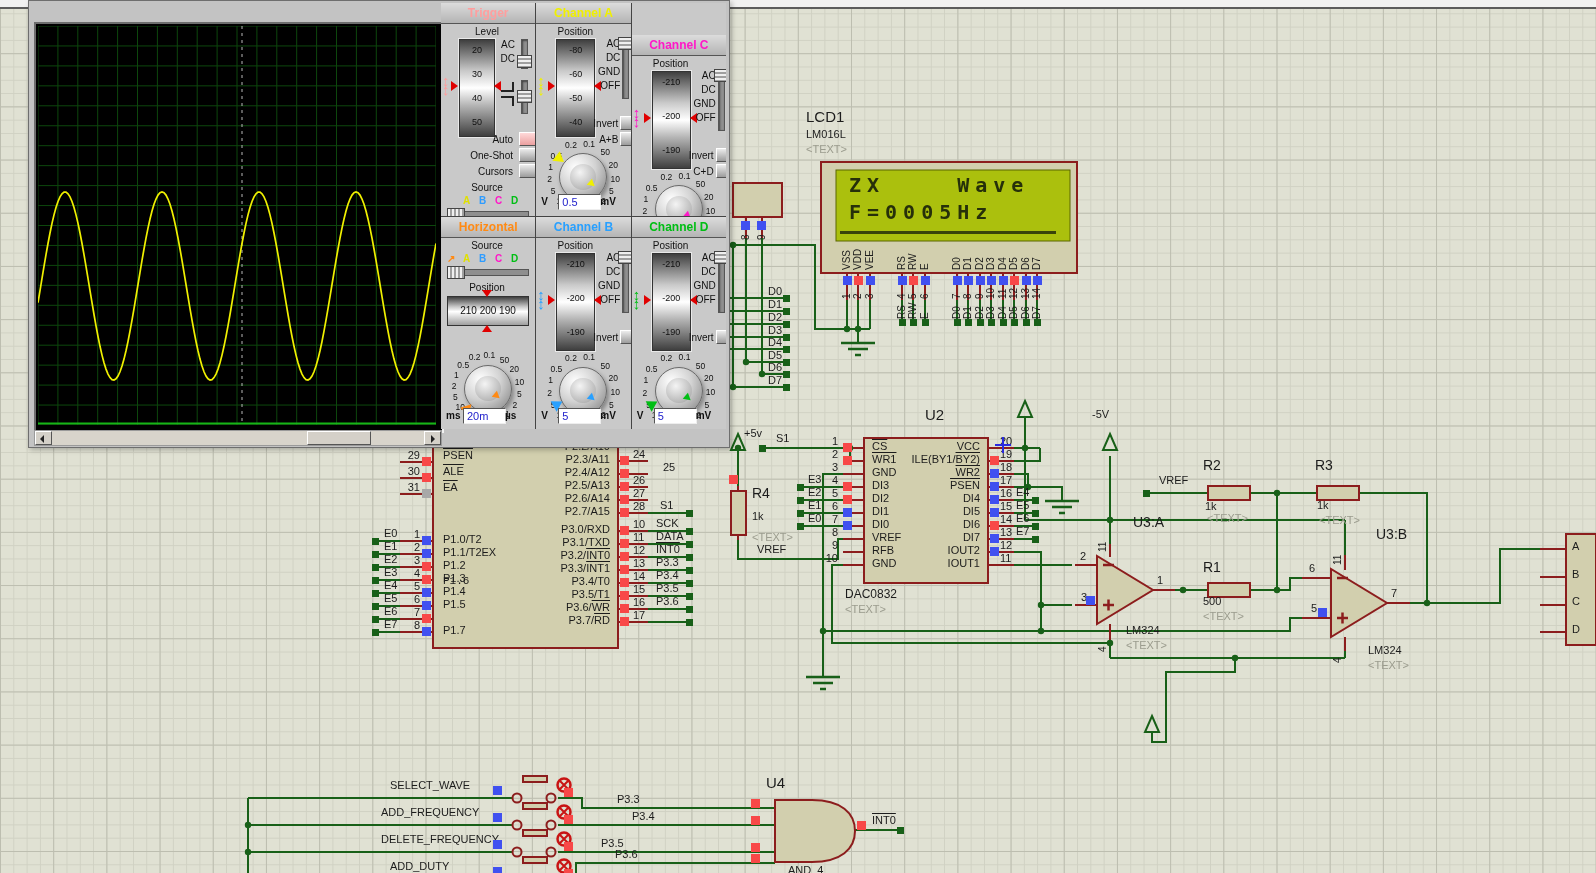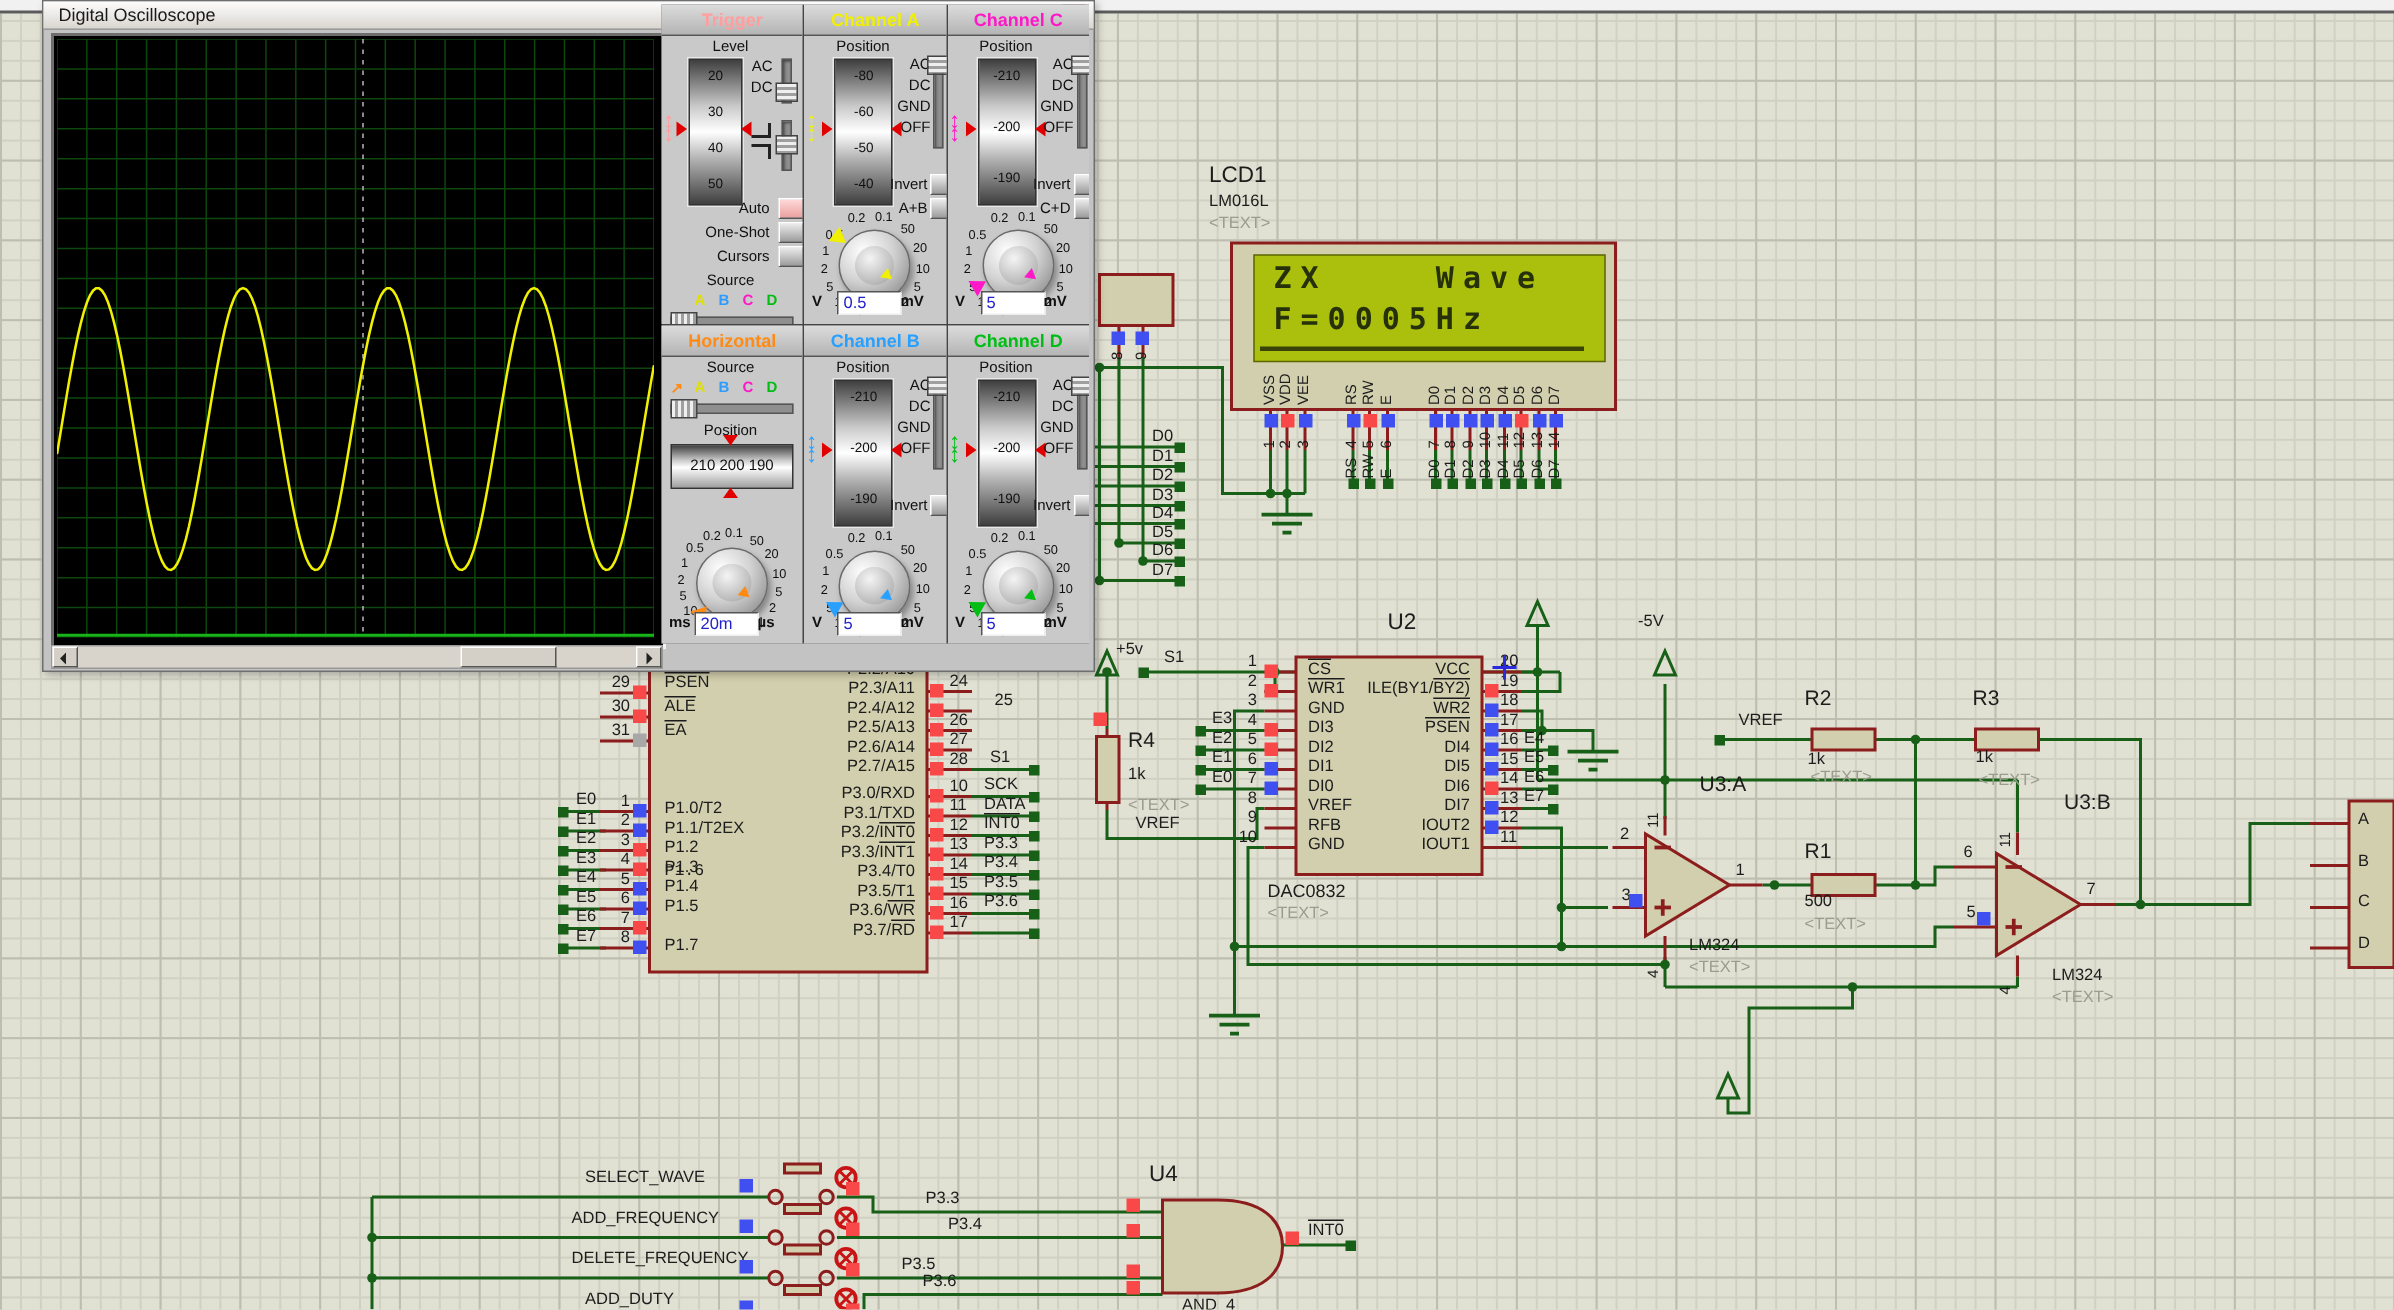--- a/index.html
+++ b/index.html
@@ -550,24 +550,20 @@
     <span class="lab" style="left: 1319px; top: 515px; color: var(--gray);">&lt;TEXT&gt;</span>
     <span class="lab" style="left: 1159px; top: 475px;">VREF</span>
     <span class="lab" style="left: 1092px; top: 409px;">-5V</span>
     <span class="lab" style="left: 1572px; top: 541px;">A</span>
     <span class="lab" style="left: 1572px; top: 569px;">B</span>
     <span class="lab" style="left: 1572px; top: 596px;">C</span>
     <span class="lab" style="left: 1572px; top: 624px;">D</span>
   </div>
 
 <div id="scope">
-  <div id="titlebar">
-    <span id="titletext">Digital Oscilloscope</span>
-    <div id="closebtn">x</div>
-  </div>
   <div id="bezel">
     <svg id="screen" width="398" height="399">
         <line x1="0" y1="0" x2="0" y2="399" stroke="var(--scopegrid)"></line>
         <line x1="0" y1="0" x2="398" y2="0" stroke="var(--scopegrid)"></line>
         <line x1="19.9" y1="0" x2="19.9" y2="399" stroke="var(--scopegrid)"></line>
         <line x1="0" y1="19.95" x2="398" y2="19.95" stroke="var(--scopegrid)"></line>
         <line x1="39.8" y1="0" x2="39.8" y2="399" stroke="var(--scopegrid)"></line>
         <line x1="0" y1="39.9" x2="398" y2="39.9" stroke="var(--scopegrid)"></line>
         <line x1="59.699999999999996" y1="0" x2="59.699999999999996" y2="399" stroke="var(--scopegrid)"></line>
         <line x1="0" y1="59.849999999999994" x2="398" y2="59.849999999999994" stroke="var(--scopegrid)"></line>
@@ -692,21 +688,21 @@
             <div class="knob" style="left: 23px; top: 13px; width: 46px; height: 46px;"></div>
             <div class="bptr" style="left: 23.9357px; top: 18.7615px; border-left: 10px solid rgb(240, 240, 0); border-top: 6.2px solid transparent; border-bottom: 6.2px solid transparent; transform: translate(-50%, -50%) rotate(38deg);"></div>
             <div class="sptr" style="left: 55.9586px; top: 44.3562px; border-left: 7px solid rgb(240, 240, 0); border-top: 4.34px solid transparent; border-bottom: 4.34px solid transparent; transform: translate(-50%, -50%) rotate(40deg);"></div>
           </div>
           <div class="pl" style="left: 5px; top: 172px; font-weight: bold;">V</div>
           <div class="vbox" style="left: 22px; top: 170px; width: 38px; height: 14px;">0.5</div>
           <div class="pl" style="left: 64px; top: 172px; font-weight: bold;">mV</div>
         </div>
       </div>
       <div class="panel">
-        <div class="phead" style="color: rgb(255, 24, 200);">Channel C</div>
+        <div class="phead" style="color: rgb(255, 24, 200); margin-top: 32px;">Channel C</div>
         <div class="pbody">
           <div class="pl" style="left: 0px; top: 2px; width: 78px; text-align: center;">Position</div>
           <div class="vgauge" style="left: 20px; top: 15px; width: 37px; height: 96px;">
             <div class="gnum" style="top: 5px;">-210</div>
             <div class="gnum" style="top: 39.1667px;">-200</div>
             <div class="gnum" style="top: 73.3333px;">-190</div>
           </div>
           <div class="tri-r" style="left: 12px; top: 57px;"></div>
           <div class="tri-l" style="left: 58px; top: 57px;"></div>
           <div class="dbl" style="left: 1px; top: 49px; color: rgb(255, 24, 200); text-shadow: rgb(255, 24, 200) 0px 9px;">↕</div>

